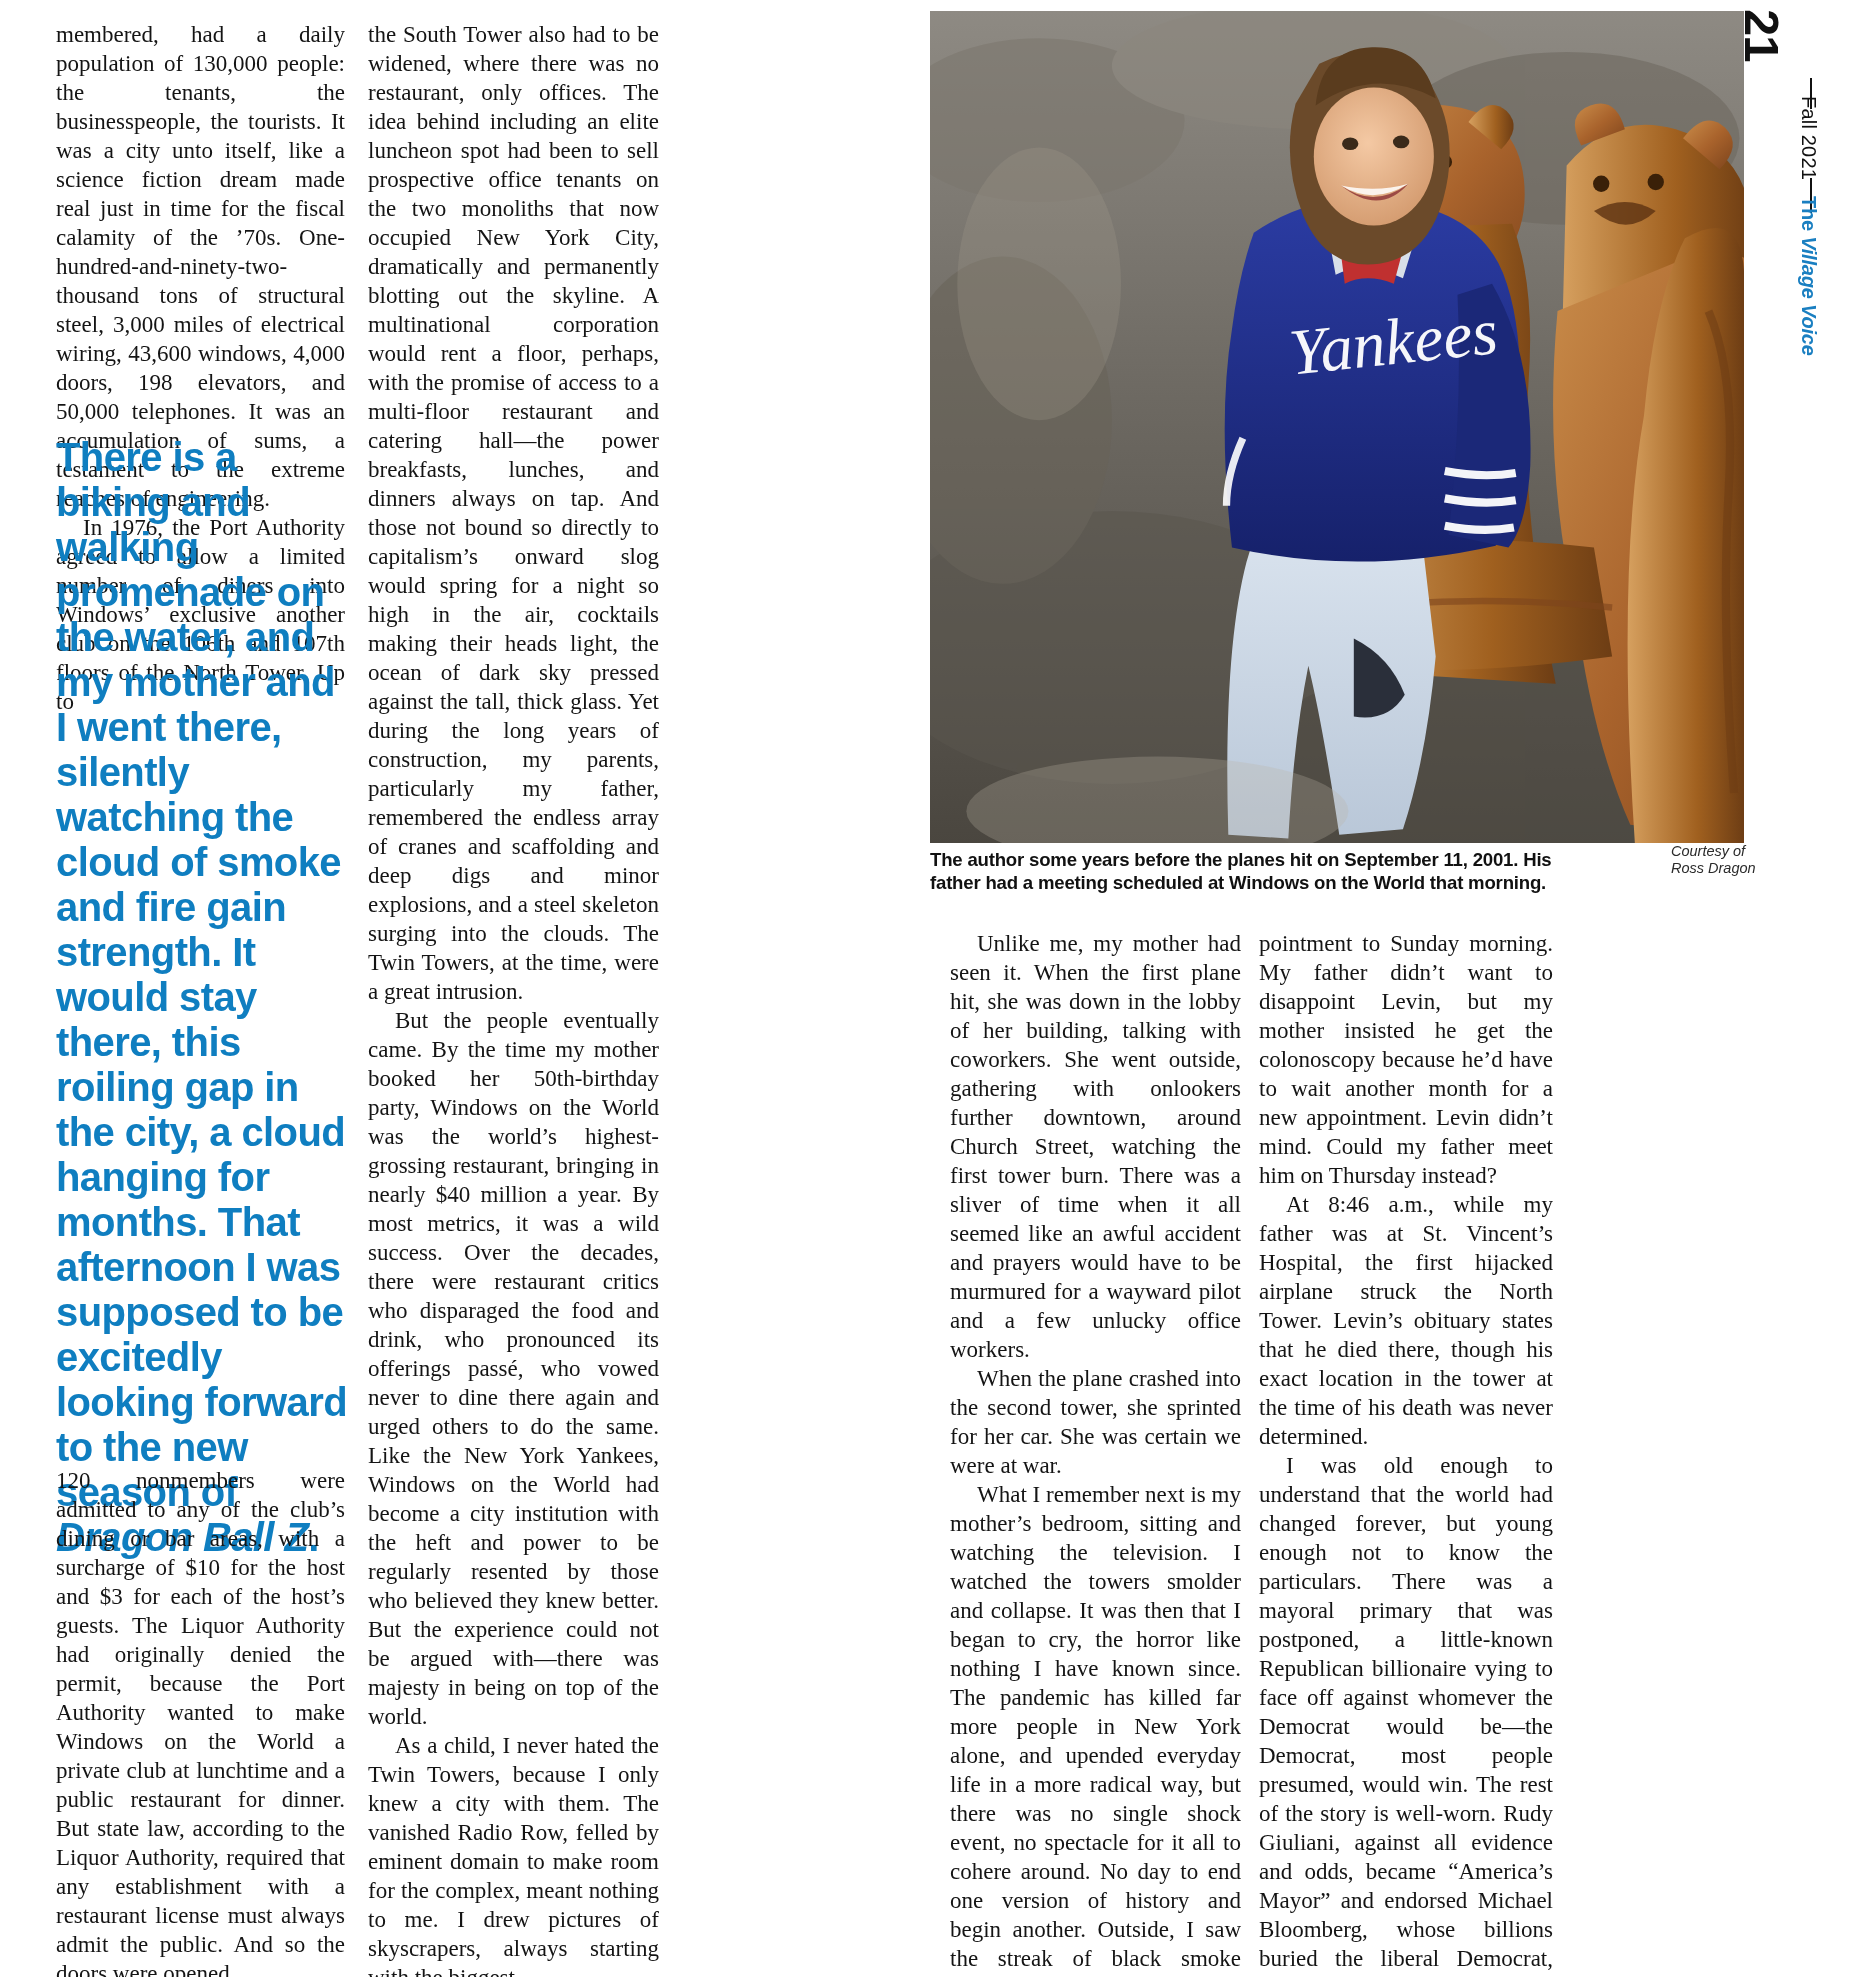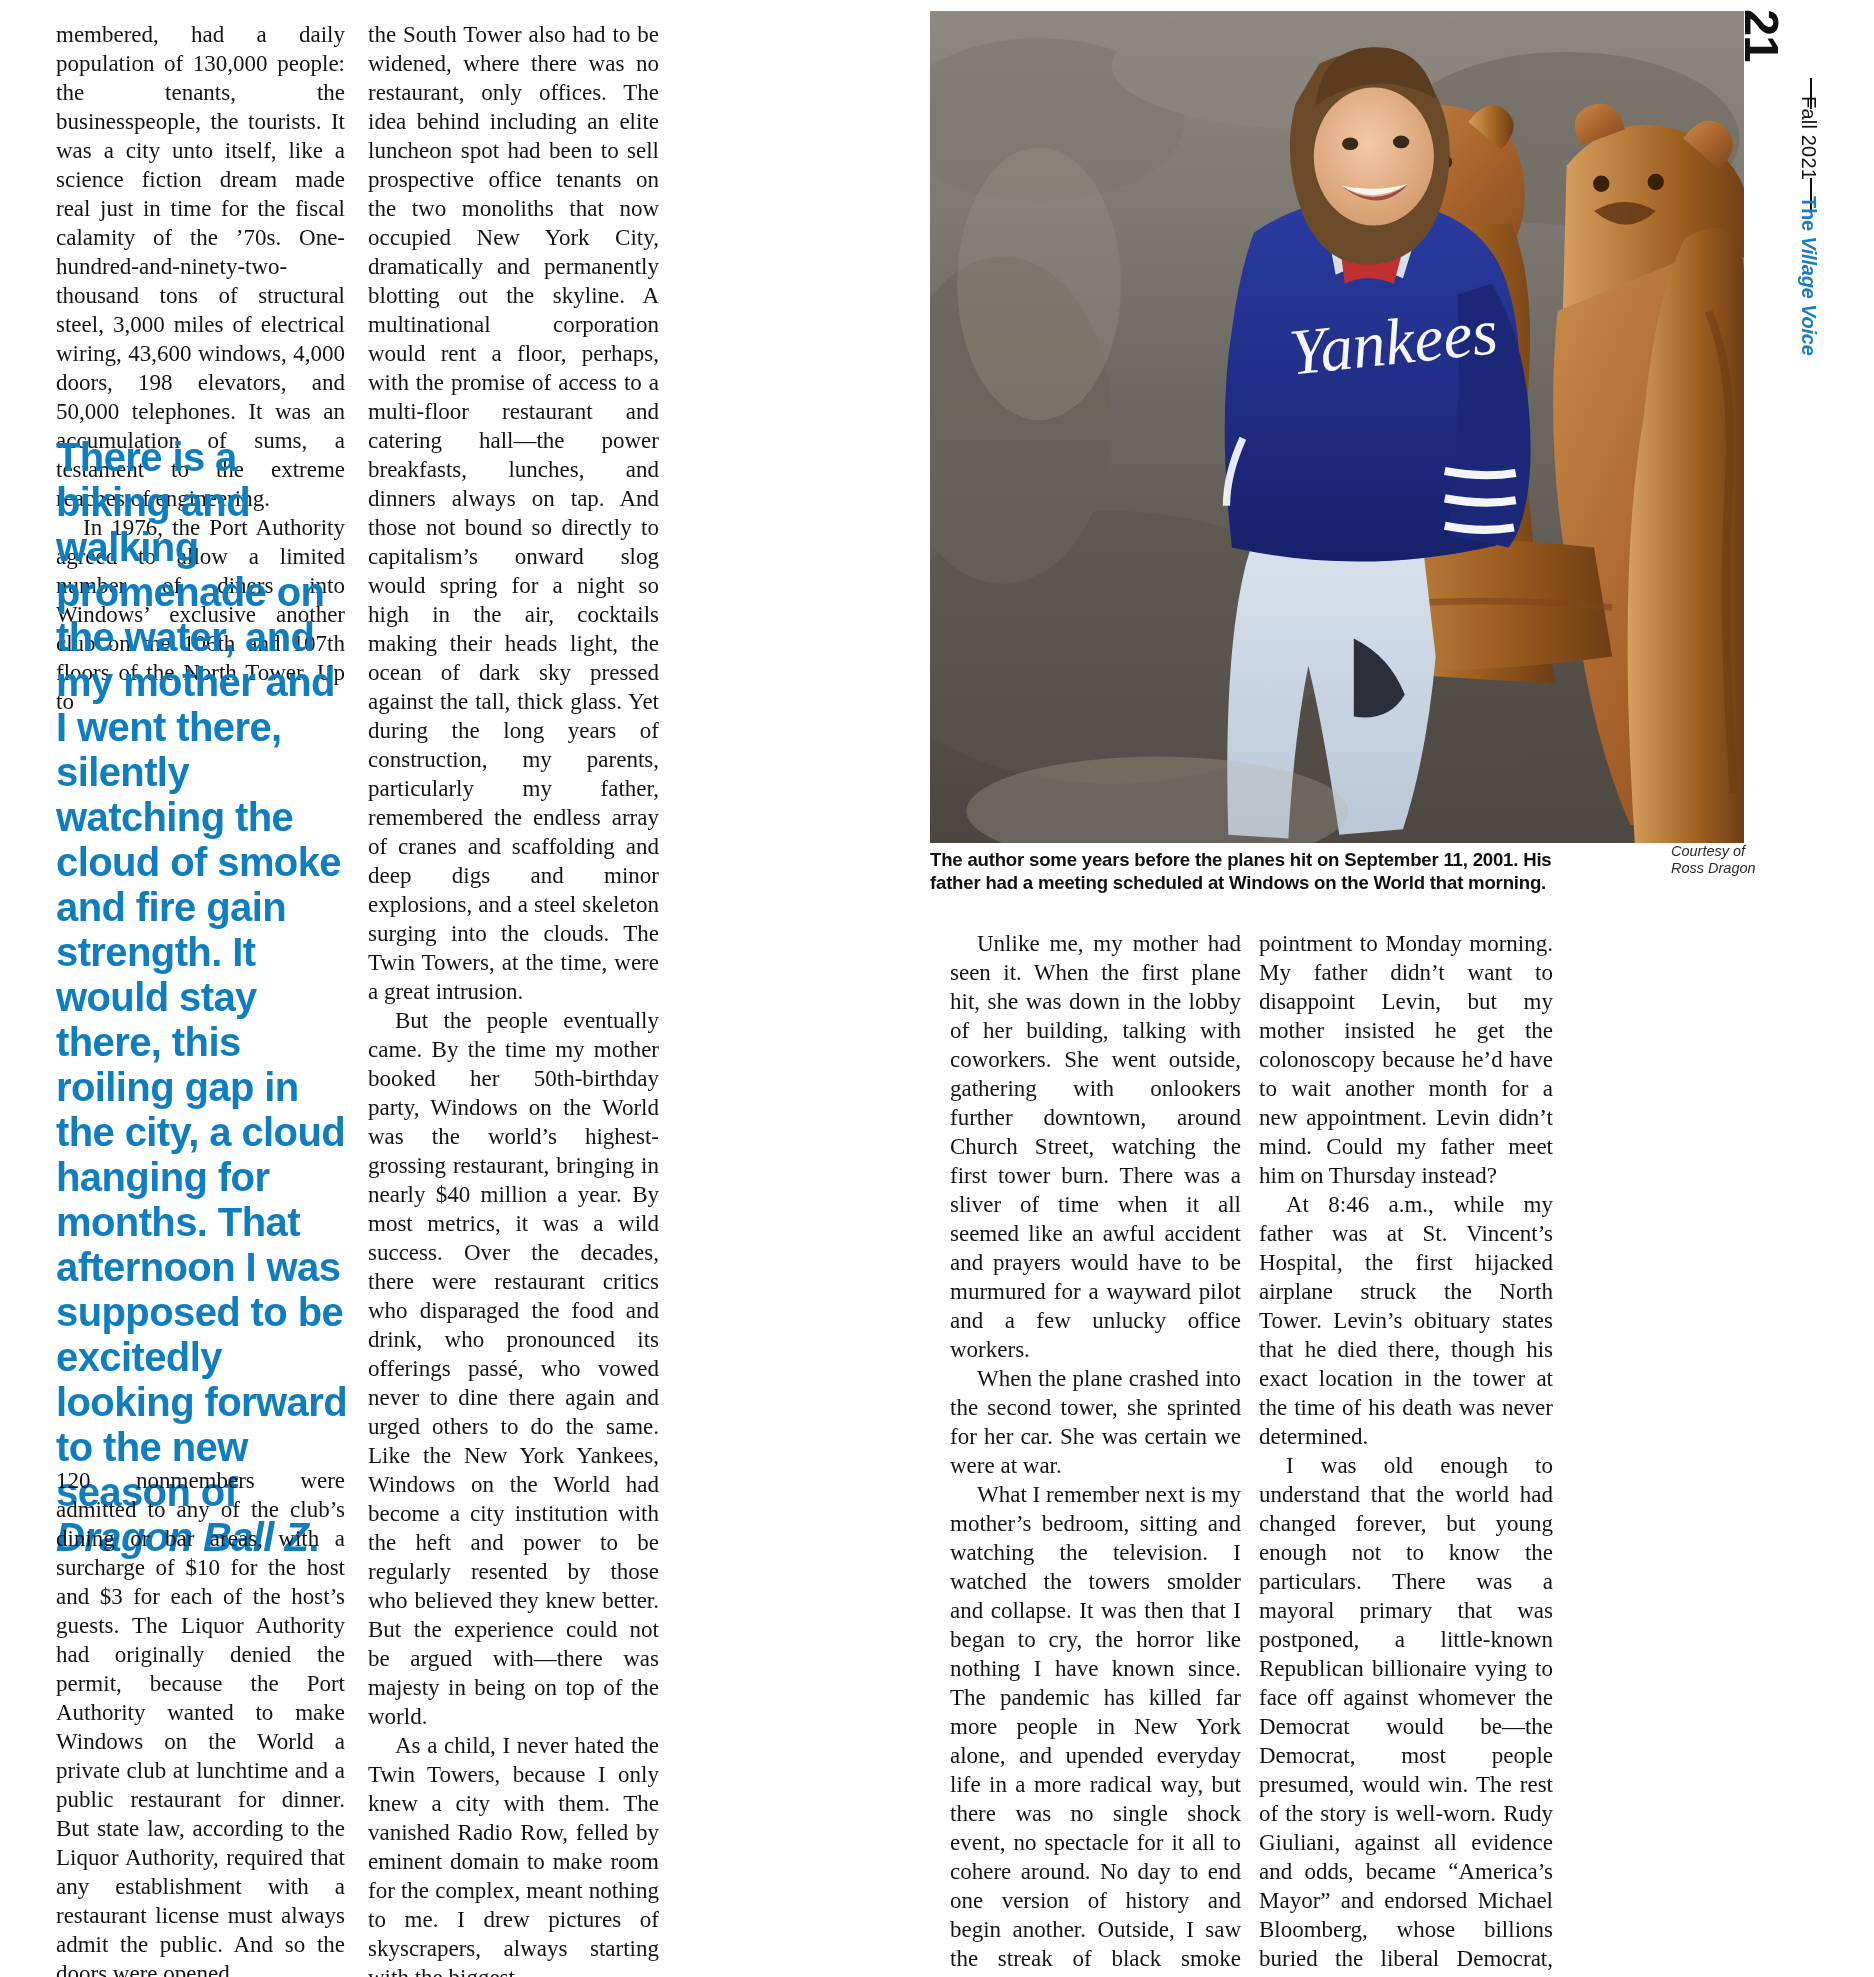--- a/index.html
+++ b/index.html
@@ -310,21 +310,21 @@
   </div>
 
   <div class="col" id="col3">
     <p>Unlike me, my mother had seen it. When the first plane hit, she was down in the lobby of her building, talking with coworkers. She went outside, gathering with onlookers further downtown, around Church Street, watching the first tower burn. There was a sliver of time when it all seemed like an awful accident and prayers would have to be murmured for a wayward pilot and a few unlucky office workers.</p>
     <p>When the plane crashed into the second tower, she sprinted for her car. She was certain we were at war.</p>
     <p><span>What I remember next is my mother’s bedroom, sitting and watching the television. I watched the towers smolder and collapse. It was then that I began to cry, the horror like nothing I have known since. The pandemic has killed far more people in New York alone, and upended everyday life in a more radical way, but there was no single shock event, no spectacle for it all to cohere around. No day to end one version of history and begin another. Outside, I saw the streak of black smoke across the sky, trailing over Bay Ridge and beyond. There is a biking and walking promenade on the water, and we went there, my mother and I, silently watching the cloud of smoke and fire gain strength. It would stay there, this roiling gap in the city, a cloud hanging for months. That afternoon I was supposed to be excitedly looking forward to the new season of </span></p>
 
   </div>
 
   <div class="col" id="col4">
-    <p class="nofirst">pointment to Monday morning. My father didn’t want to disappoint Levin, but my mother insisted he get the colonoscopy because he’d have to wait another month for a new appointment. Levin didn’t mind. Could my father meet him on Thursday instead?</p>
+    <p class="nofirst">pointment to Sunday morning. My father didn’t want to disappoint Levin, but my mother insisted he get the colonoscopy because he’d have to wait another month for a new appointment. Levin didn’t mind. Could my father meet him on Thursday instead?</p>
     <p>At 8:46 a.m., while my father was at St. Vincent’s Hospital, the first hijacked airplane struck the North Tower. Levin’s obituary states that he died there, though his exact location in the tower at the time of his death was never determined.</p>
     <p>I was old enough to understand that the world had changed forever, but young enough not to know the particulars. There was a mayoral primary that was postponed, a little-known Republican billionaire vying to face off against whomever the Democrat would be—the Democrat, most people presumed, would win. The rest of the story is well-worn. Rudy Giuliani, against all evidence and odds, became “America’s Mayor” and endorsed Michael Bloomberg, whose billions buried the liberal Democrat, Mark Green. Months later, we would be in Afghanistan, and in 2003, Iraq.</p>
 
   </div>
 
   <div class="rail">
     <div class="folio-num">21</div>
   </div>
   <div class="rail-rule rule-a"></div>
   <div class="folio-date">Fall 2021</div>

